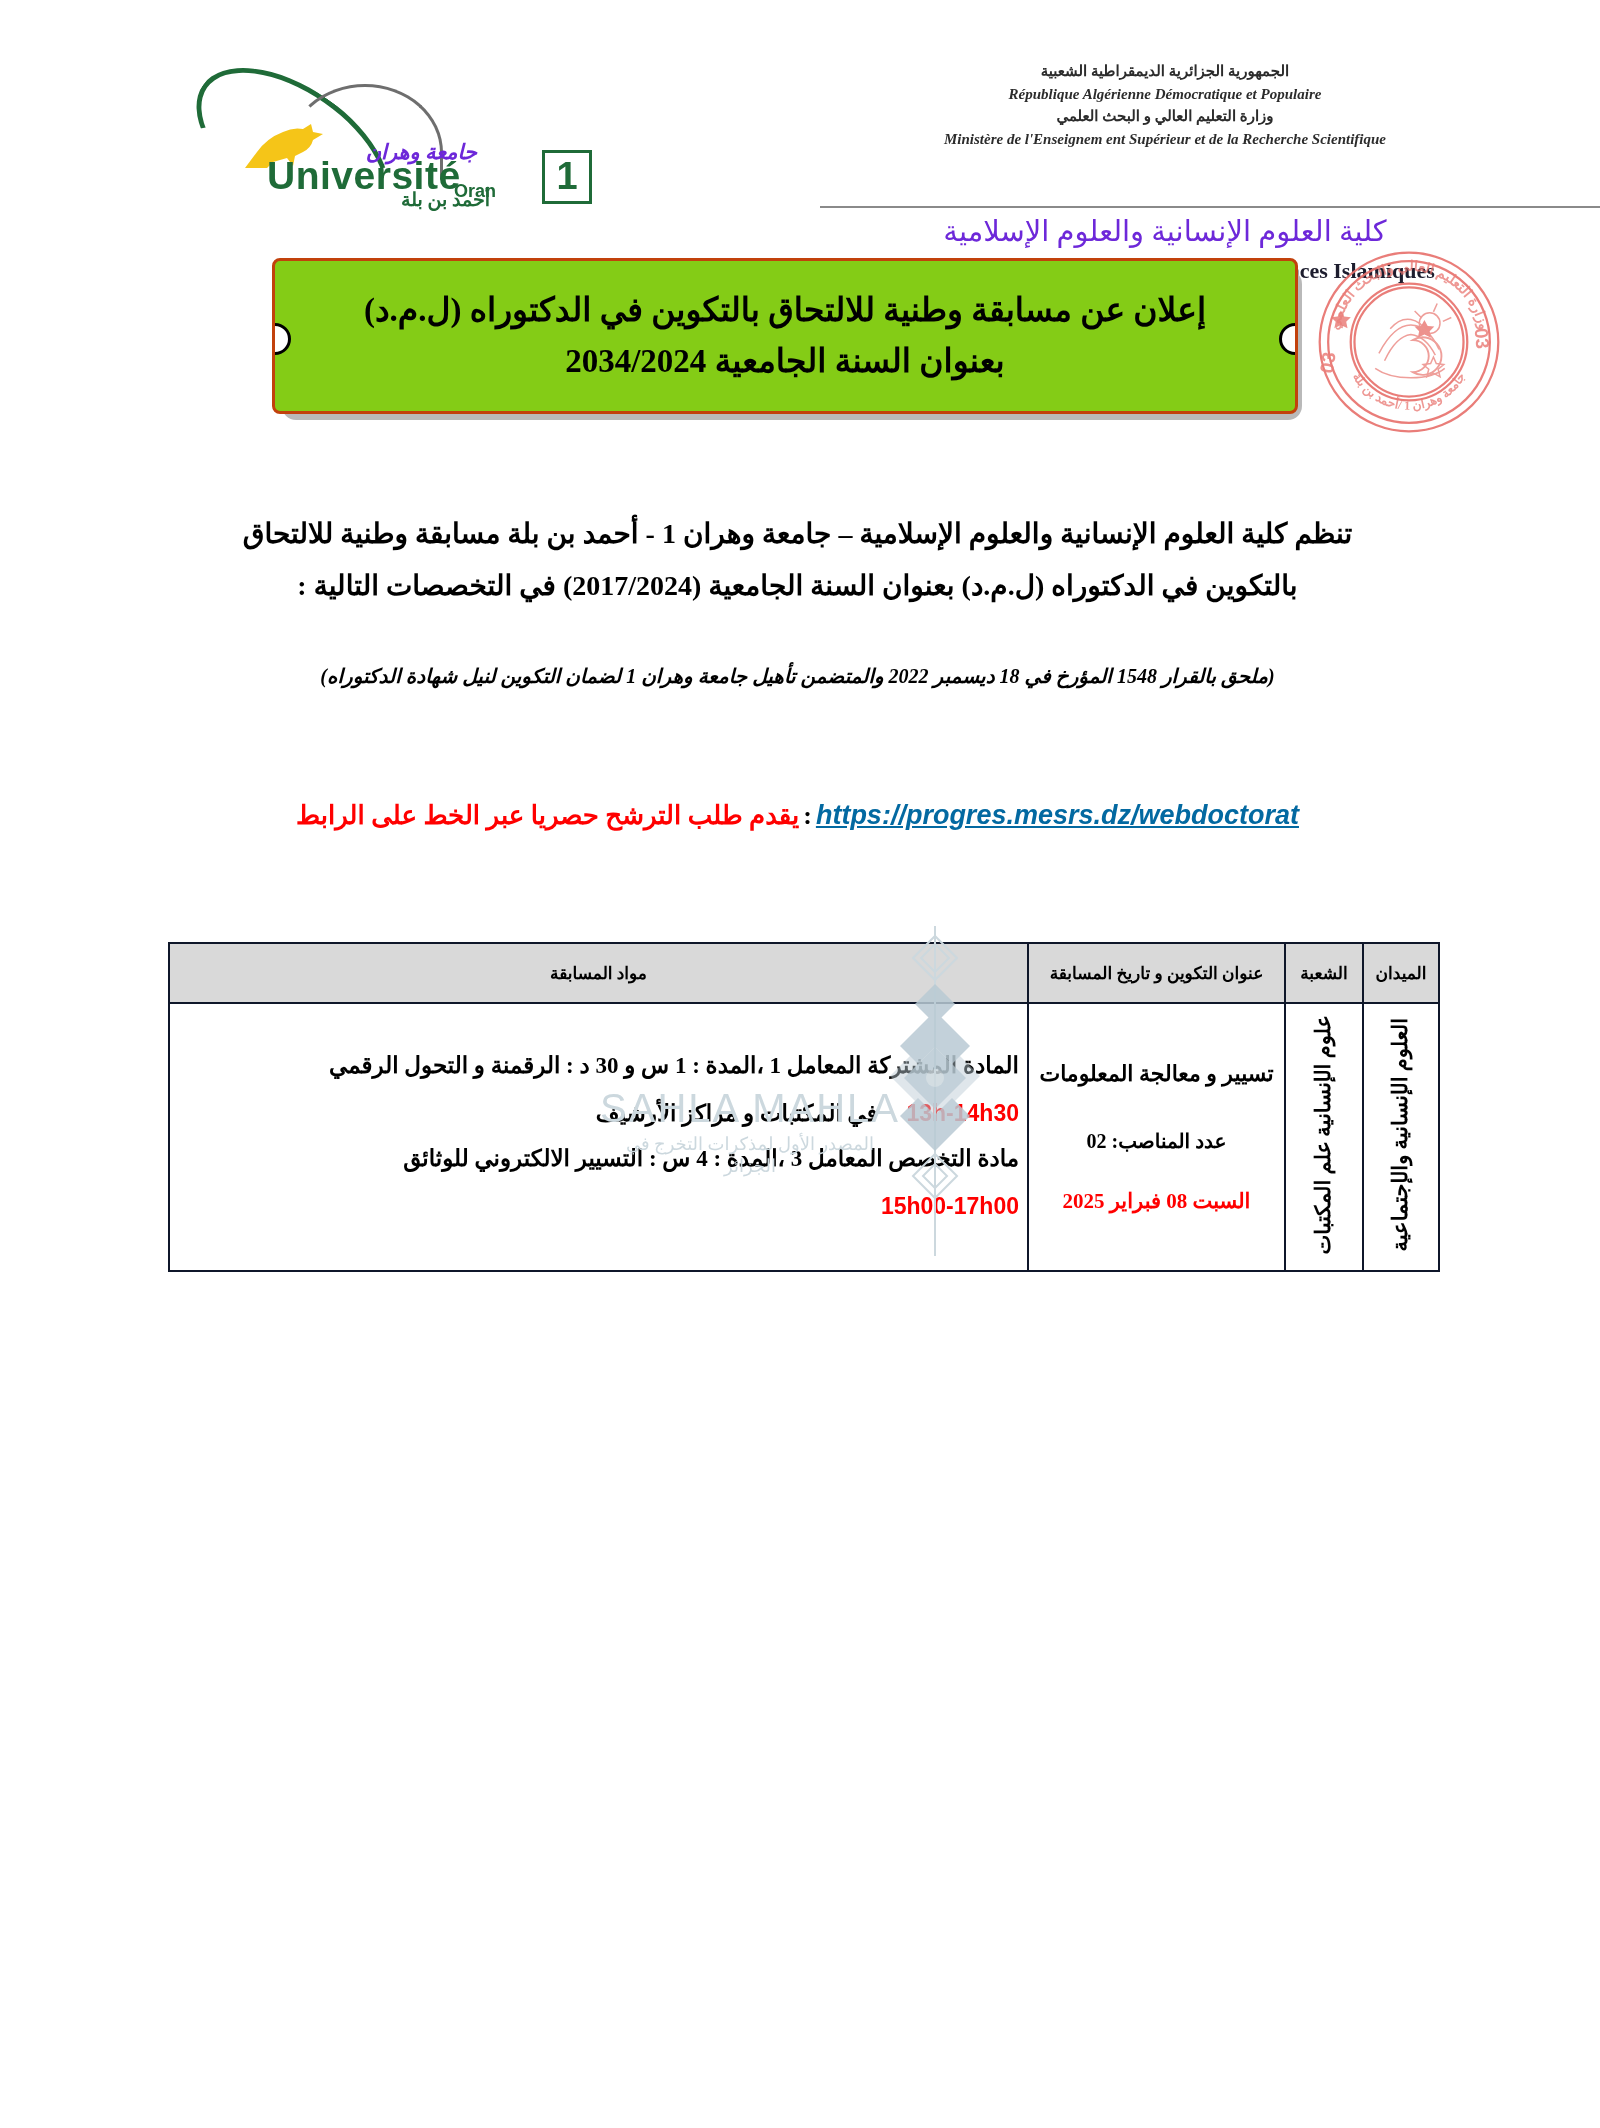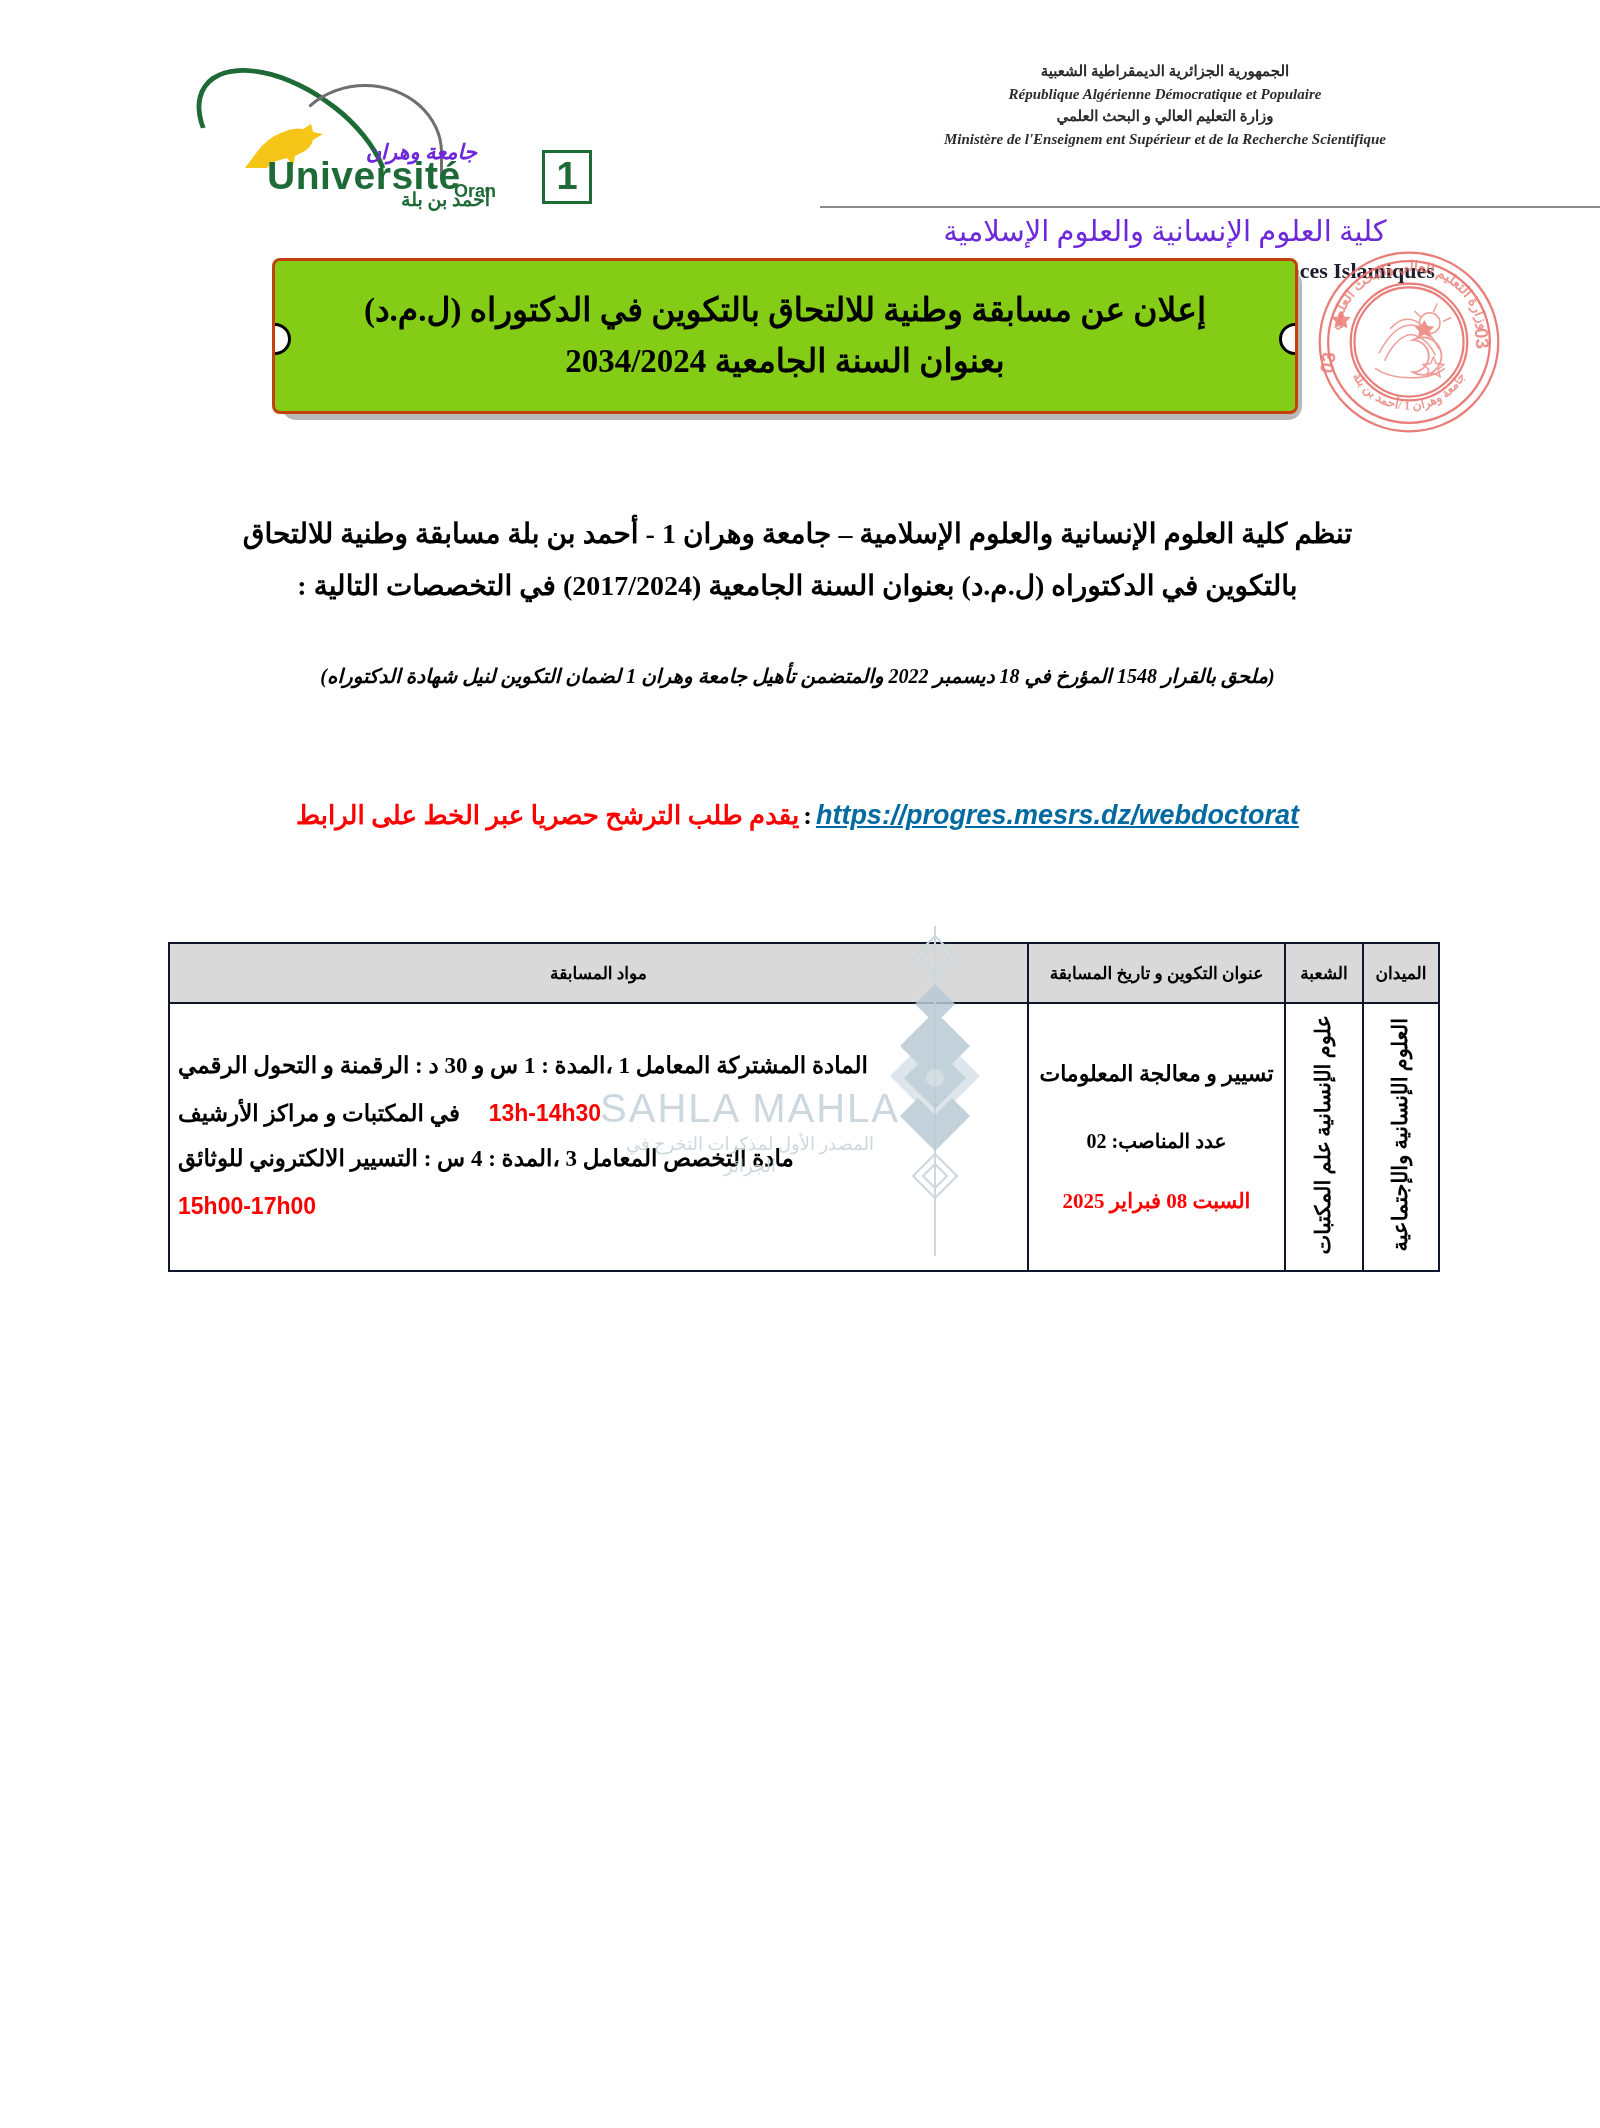--- a/index.html
+++ b/index.html
@@ -377,21 +377,21 @@
     font-weight: bold;
     line-height: 1.6;
     padding: 22px 8px 8px;
     vertical-align: top;
   }
   .prog-title { margin-bottom: 34px; }
   .prog-seats { font-size: 20px; margin-bottom: 28px; }
   .prog-date  { color: #ff0000; font-size: 21px; }
 
   .cell-subj {
-    text-align: left;
+    text-align: right;
     font-size: 23px;
     font-weight: bold;
     line-height: 1.95;
     padding: 26px 14px 14px;
     vertical-align: top;
     position: relative;
     margin-left: 16px;
   }
   .subj-line { white-space: nowrap; }
   .subj-time { color: #ff0000; font-family: "Liberation Sans", sans-serif; font-size: 23px; }

